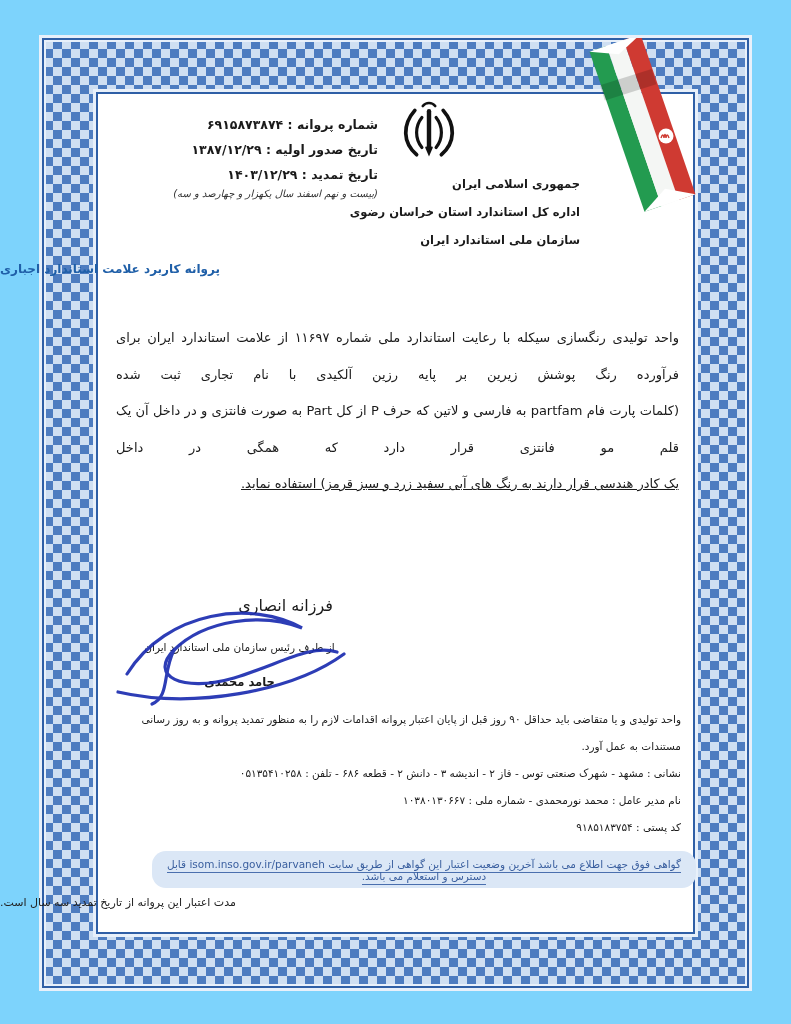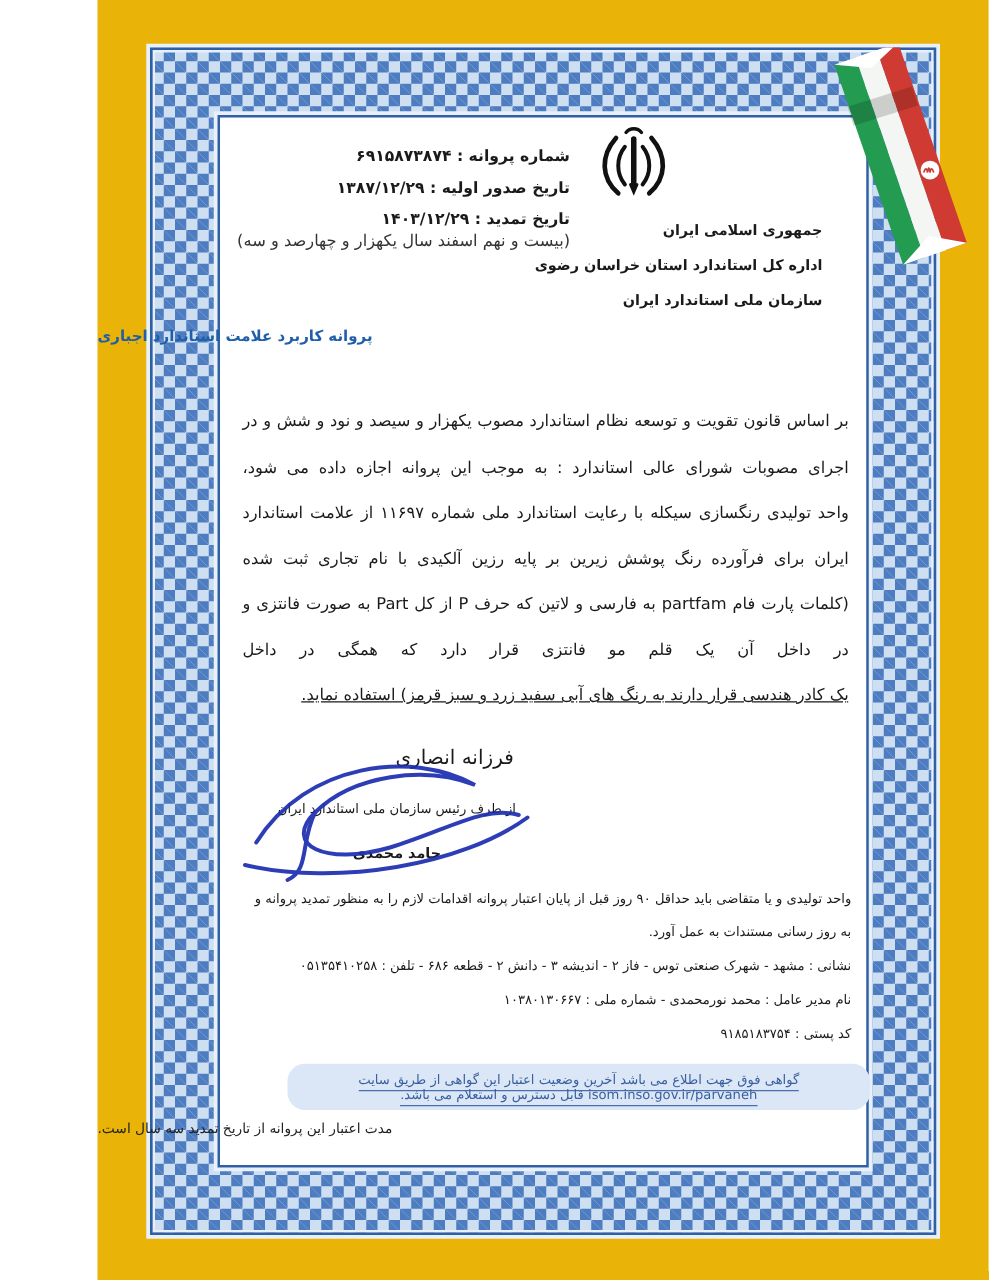--- a/index.html
+++ b/index.html
@@ -1,31 +1,31 @@
 <!DOCTYPE html>
 <html lang="fa" dir="rtl"><head>
 <meta charset="utf-8">
 <style>
   html,body{margin:0;padding:0;background:#ffffff;}
-  .page{position:relative;width:713px;height:1024px;background:#eab308;overflow:hidden;
+  .page{position:relative;width:791px;height:1024px;background:#7dd3fc;overflow:hidden;
         font-family:"DejaVu Sans",sans-serif;color:#1a1a1a;}
   
   .border-band{position:absolute;top:38px;left:42px;right:42px;bottom:36px;
     background-color:#cfdff2;
     background-image:
       linear-gradient(45deg,#4d7cc0 25%,transparent 25%,transparent 75%,#4d7cc0 75%),
       linear-gradient(45deg,#4d7cc0 25%,transparent 25%,transparent 75%,#4d7cc0 75%);
     background-position:0 0,9px 9px;background-size:18px 18px;
     border:2px solid #2f5fa6;box-shadow:0 0 0 3px #e8f0fa, inset 0 0 0 2px #e8f0fa;}
   .inner-white{position:absolute;inset:52px;background:#ffffff;border:2px solid #2f5fa6;
     box-shadow:0 0 0 3px #e8f0fa;}
   .content{position:absolute;inset:0;}
   .hdr-left{position:absolute;left:150px;top:112px;width:228px;text-align:right;
     font-size:12.5px;font-weight:bold;line-height:25px;white-space:nowrap;}
-  .hdr-left .note{font-size:13px;font-weight:normal;text-align:right;line-height:14px;color:#333;}
+  .hdr-left .note{font-size:10px;font-weight:normal;text-align:right;line-height:14px;color:#333;font-style:italic;}
   .emblem{position:absolute;left:398px;top:98px;width:62px;height:62px;}
   .hdr-center{position:absolute;left:280px;top:170px;width:300px;text-align:right;
     font-size:11.5px;font-weight:bold;line-height:28px;}
   .title{position:absolute;left:0;right:0;top:262px;text-align:left;color:#1f5fa8;
     font-size:12px;font-weight:bold;letter-spacing:.5px;}
   .body-text{position:absolute;left:116px;right:112px;top:320px;font-size:13px;line-height:36.5px;}
   .jline{text-align:justify;text-align-last:justify;}
   .jlast{text-align:right;text-decoration:underline;}
   .sig{position:absolute;left:122px;top:596px;width:235px;}
   .sig .n1{font-size:16px;font-weight:normal;text-align:right;padding-left:10px;padding-right:24px;}
@@ -93,21 +93,20 @@
 
     <div class="hdr-center">
       <div>جمهوری اسلامی ایران</div>
       <div>اداره کل استاندارد استان خراسان رضوی</div>
       <div>سازمان ملی استاندارد ایران</div>
     </div>
 
     <div class="title">پروانه کاربرد علامت استاندارد اجباری</div>
 
     <div class="body-text">
-      <div class="jline">بر اساس قانون تقویت و توسعه نظام استاندارد مصوب یکهزار و سیصد و نود و شش و در اجرای مصوبات شورای عالی استاندارد : به موجب این پروانه اجازه داده می شود،</div>
       <div class="jline">واحد تولیدی رنگسازی سیکله با رعایت استاندارد ملی شماره ۱۱۶۹۷ از علامت استاندارد ایران برای فرآورده رنگ پوشش زیرین بر پایه رزین آلکیدی با نام تجاری ثبت شده</div>
       <div class="jline">(کلمات پارت فام partfam به فارسی و لاتین که حرف P از کل Part به صورت فانتزی و در داخل آن یک قلم مو فانتزی قرار دارد که همگی در داخل</div>
       <div class="jlast">یک کادر هندسی قرار دارند به رنگ های آبی سفید زرد و سبز قرمز) استفاده نماید.</div>
     </div>
 
     <div class="sig">
       <div class="n1">فرزانه انصاری</div>
       <div class="n2">از طرف رئیس سازمان ملی استاندارد ایران</div>
       <div class="n3">حامد محمدی</div>
       <svg width="250" height="115" viewBox="0 0 250 115">

